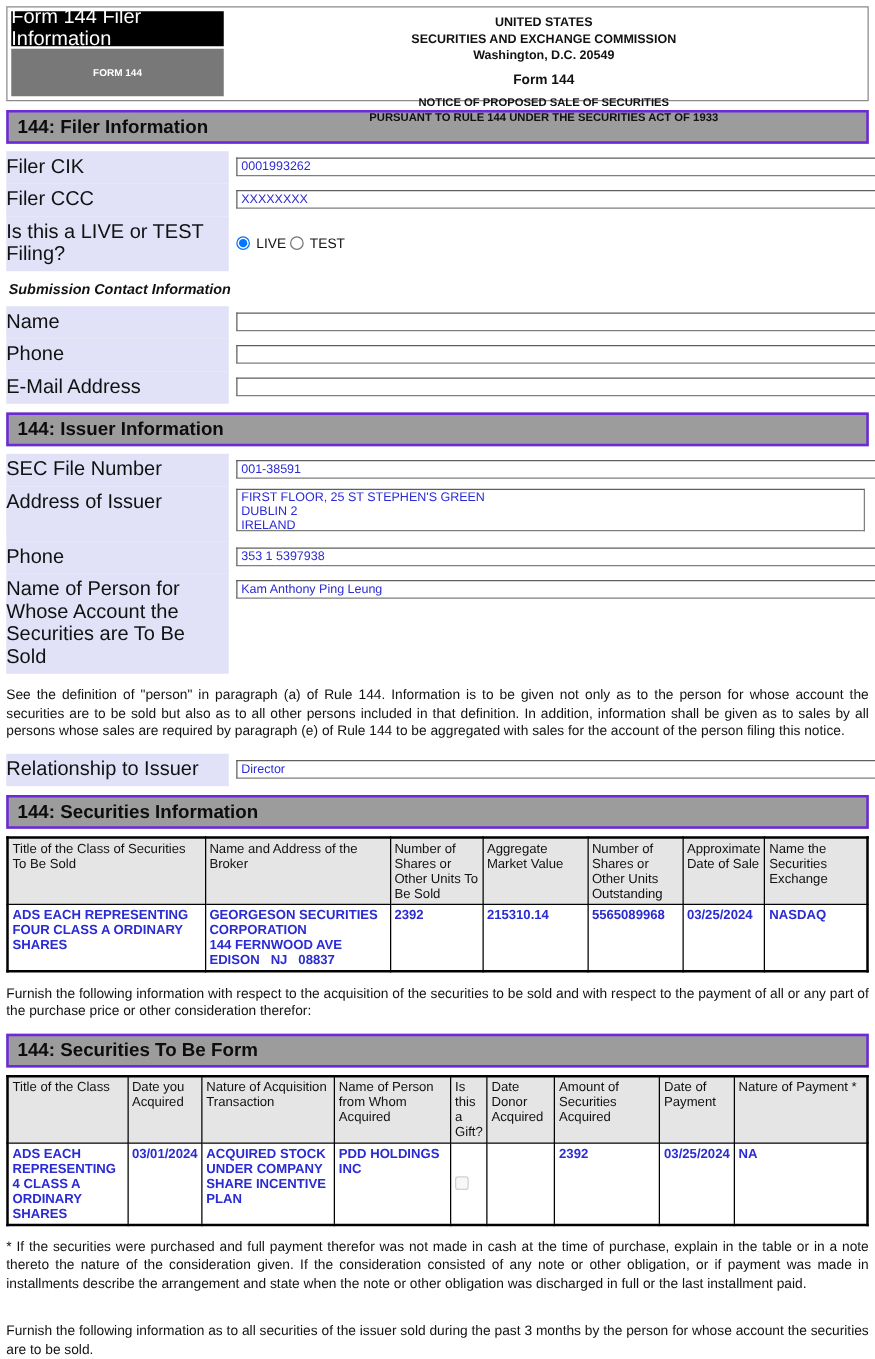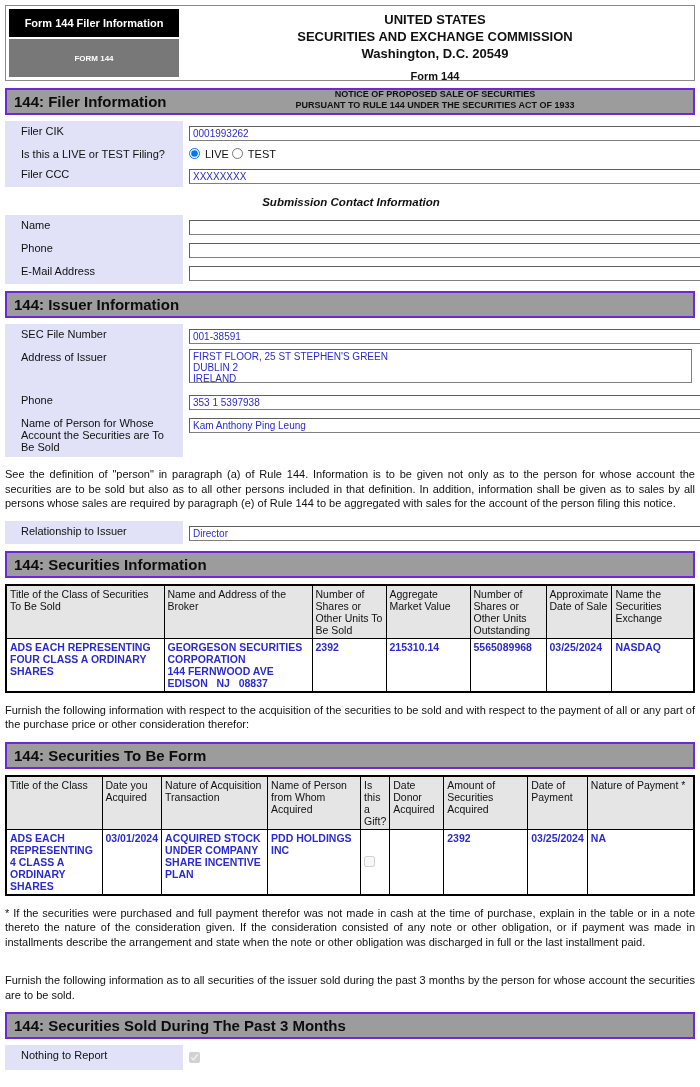--- a/index.html
+++ b/index.html
@@ -20,61 +20,61 @@
   }
   .header-left {
     width: 170px;
     display: flex;
     flex-direction: column;
     gap: 2px;
   }
   .black-box {
     background: #000;
     color: #fff;
-    font-size: 11px;
-    font-weight: bold;
+    font-size: 16px;
+    font-weight: normal;
     height: 28px;
     display: flex; align-items: center; justify-content: center;
   }
   .gray-box {
     background: #787878;
     color: #fff;
     font-size: 8px;
     font-weight: bold;
     flex: 1;
     display: flex; align-items: center; justify-content: center;
   }
   .header-right {
     flex: 1;
     text-align: center;
     font-weight: bold;
     padding-top: 3px;
   }
-  .header-right .agency { font-size: 13px; line-height: 1.3; }
+  .header-right .agency { font-size: 10px; line-height: 1.3; }
   .header-right .form-title { font-size: 11px; margin: 7px 0 7px 0; }
   .header-right .notice { font-size: 9px; line-height: 1.3; }
 
   
   .section-bar {
     background: #9c9c9c;
     border: 2px solid #6d28d9;
     color: #0d0d0d;
     font-size: 15px;
     font-weight: bold;
     padding: 3px 7px;
     margin: 7px 0 6px 0;
   }
 
   
   .frow { display: flex; }
   .flabel {
     width: 178px;
     background: #e1e1f7;
-    font-size: 11px;
-    padding: 4px 5px 4px 16px;
+    font-size: 16px;
+    padding: 4px 5px 4px 0;
     flex-shrink: 0;
   }
   .ffield { flex: 1; padding: 2px 0 3px 6px; }
   .txt-input {
     width: 548px;
     height: 15px;
     border: 1px solid #7f7f7f;
     border-top-color: #5f5f5f;
     border-left-color: #5f5f5f;
     font-family: "Liberation Sans", sans-serif;
@@ -99,21 +99,20 @@
   }
   .addr-area { height: 34px; }
   .radio-group { font-size: 11px; padding-top: 2px; display: flex; align-items: center; gap: 3px; }
   input[type="radio"], input[type="checkbox"] { margin: 0 2px 0 0; width: 11px; height: 11px; }
 
   .sub-heading {
     font-size: 11.5px;
     font-weight: bold;
     font-style: italic;
     margin: 9px 0 7px 2px;
-    text-align: center;
   }
 
   .para {
     font-size: 11px;
     text-align: justify;
     line-height: 1.32;
     margin: 10px 0 10px 0;
   }
 
   
@@ -161,32 +160,32 @@
 
   <div class="section-bar">144: Filer Information</div>
 
   <div class="frow">
     <div class="flabel">Filer CIK</div>
     <div class="ffield">
       <input class="txt-input" type="text" value="0001993262" style="">
     </div>
   </div>
   <div class="frow">
+    <div class="flabel">Filer CCC</div>
+    <div class="ffield">
+      <input class="txt-input" type="text" value="XXXXXXXX" style="">
+    </div>
+  </div>
+  <div class="frow">
     <div class="flabel">Is this a LIVE or TEST Filing?</div>
     <div class="ffield radio-group">
       <input type="radio" name="livetest" checked="" style="">
       <span>LIVE</span>
       <input type="radio" name="livetest" style="">
       <span>TEST</span>
-    </div>
-  </div>
-  <div class="frow">
-    <div class="flabel">Filer CCC</div>
-    <div class="ffield">
-      <input class="txt-input" type="text" value="XXXXXXXX" style="">
     </div>
   </div>
 
   <div class="sub-heading">Submission Contact Information</div>
 
   <div class="frow">
     <div class="flabel">Name</div>
     <div class="ffield">
       <input class="txt-input" type="text" value="" style="">
     </div>

